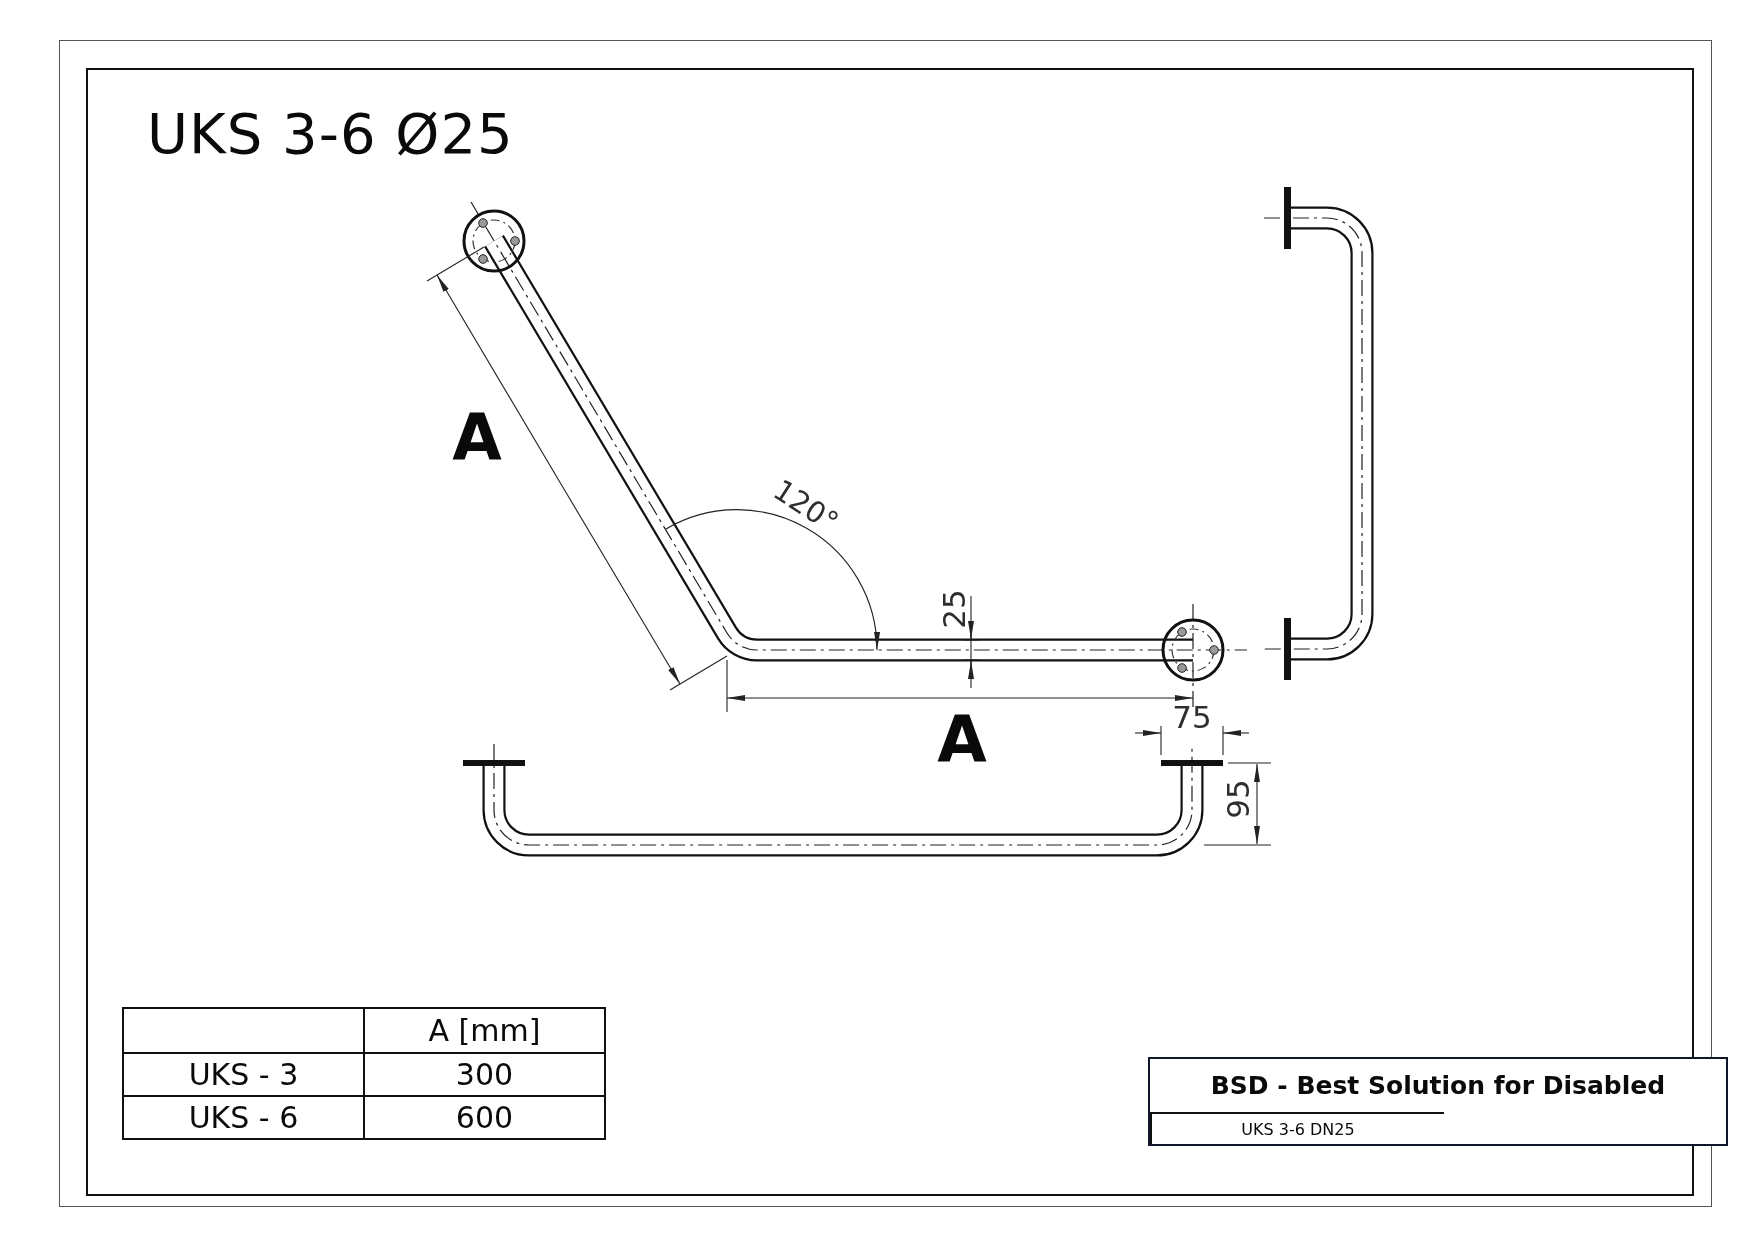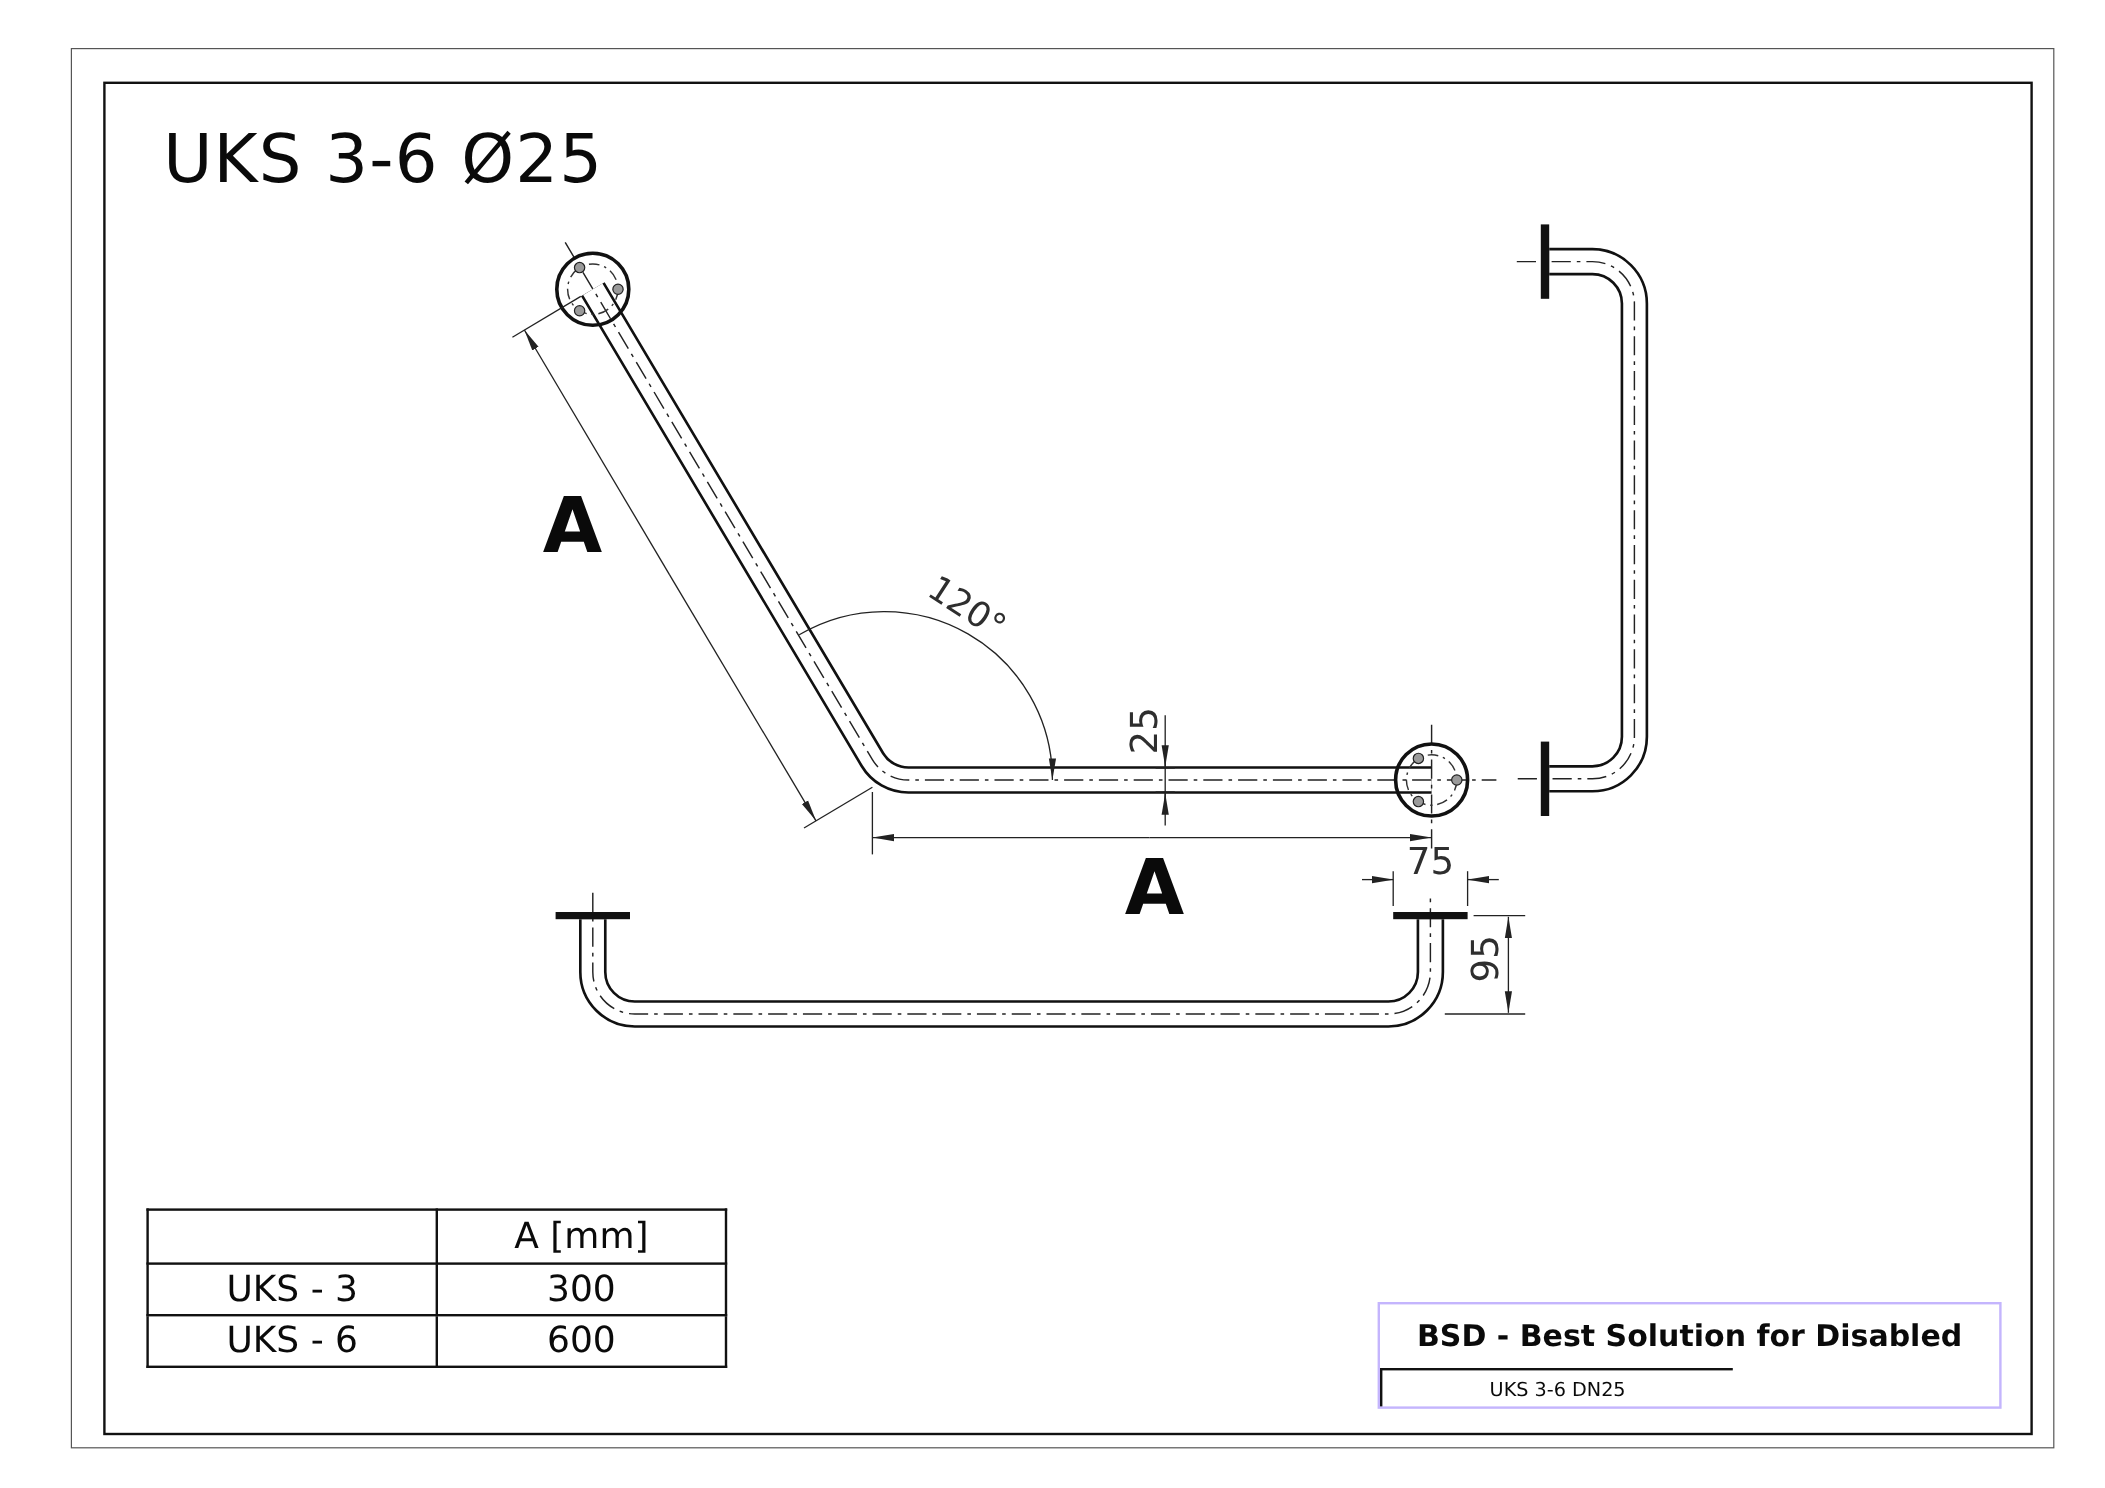--- a/index.html
+++ b/index.html
@@ -1,37 +1,37 @@
 <!DOCTYPE html>
 <html><head>
 <meta charset="utf-8">
 <style>
   html,body{margin:0;padding:0;background:#fff;}
   body{width:1754px;height:1240px;position:relative;font-family:"DejaVu Sans",sans-serif;color:#0a0a0a;}
   .border-outer{position:absolute;left:59px;top:40px;width:1653px;height:1167px;border:1.5px solid #555;box-sizing:border-box;}
   .border-inner{position:absolute;left:86px;top:68px;width:1608px;height:1128px;border:2px solid #111;box-sizing:border-box;}
-  .drawing-title{position:absolute;left:136px;top:101px;font-size:56px;font-weight:400;letter-spacing:1px;white-space:nowrap;}
+  .drawing-title{position:absolute;left:147px;top:101px;font-size:56px;font-weight:400;letter-spacing:1px;white-space:nowrap;}
   svg{position:absolute;left:0;top:0;}
   svg text{font-family:"DejaVu Sans",sans-serif;}
   .tube-o{stroke:#111;stroke-width:23;fill:none;}
   .tube-i{stroke:#fff;stroke-width:18.6;fill:none;}
   .cl{stroke:#222;stroke-width:1.2;fill:none;stroke-dasharray:16 5 3 5;}
   .dim{stroke:#222;stroke-width:1.1;fill:none;}
   .fl-o{stroke:#111;stroke-width:3;fill:none;}
   .fl-d{stroke:#333;stroke-width:1.2;fill:none;stroke-dasharray:9 4 2 4;}
   .screw{fill:#9a9a9a;stroke:#222;stroke-width:1;}
   .plate{fill:#111;}
   .dim-num{font-size:31px;fill:#2e2e2e;}
   .deg{font-size:29px;fill:#2e2e2e;}
   .dim-big{font-size:64px;font-weight:700;fill:#0a0a0a;}
   .size-table{position:absolute;left:122px;top:1007px;border-collapse:collapse;table-layout:fixed;}
   .size-table td{border:2px solid #111;width:241px;text-align:center;font-size:30px;padding:0;box-sizing:border-box;}
   .size-table tr.hdr td{height:45px;border-radius:17px;}
   .size-table td{height:43px;}
-  .title-block{position:absolute;left:1148px;top:1057px;width:520px;border:2px solid #c4b5fd;box-sizing:border-box;background:#fff;margin-top:28px;}
+  .title-block{position:absolute;left:1148px;top:1057px;width:580px;border:2px solid #0f172a;box-sizing:border-box;background:#fff;}
   .tb-row1{height:53px;display:flex;align-items:center;justify-content:center;font-size:25px;font-weight:700;box-sizing:border-box;}
   .tb-grid{display:grid;grid-template-columns:294px 1fr;border-top:2px solid #111;box-sizing:border-box;}
   .tb-cell{display:flex;align-items:center;justify-content:center;box-sizing:border-box;}
   .tb-r2{height:26px;}
   .tb-r3{height:32px;border-top:2px solid #111;}
   .tb-web{font-size:20px;font-weight:700;}
   .tb-scale{font-size:15px;font-weight:700;border-left:2px solid #111;}
   .tb-mail{font-size:20px;font-weight:700;}
   .tb-prod{font-size:16px;font-weight:400;border-left:2px solid #111;}
 </style>

